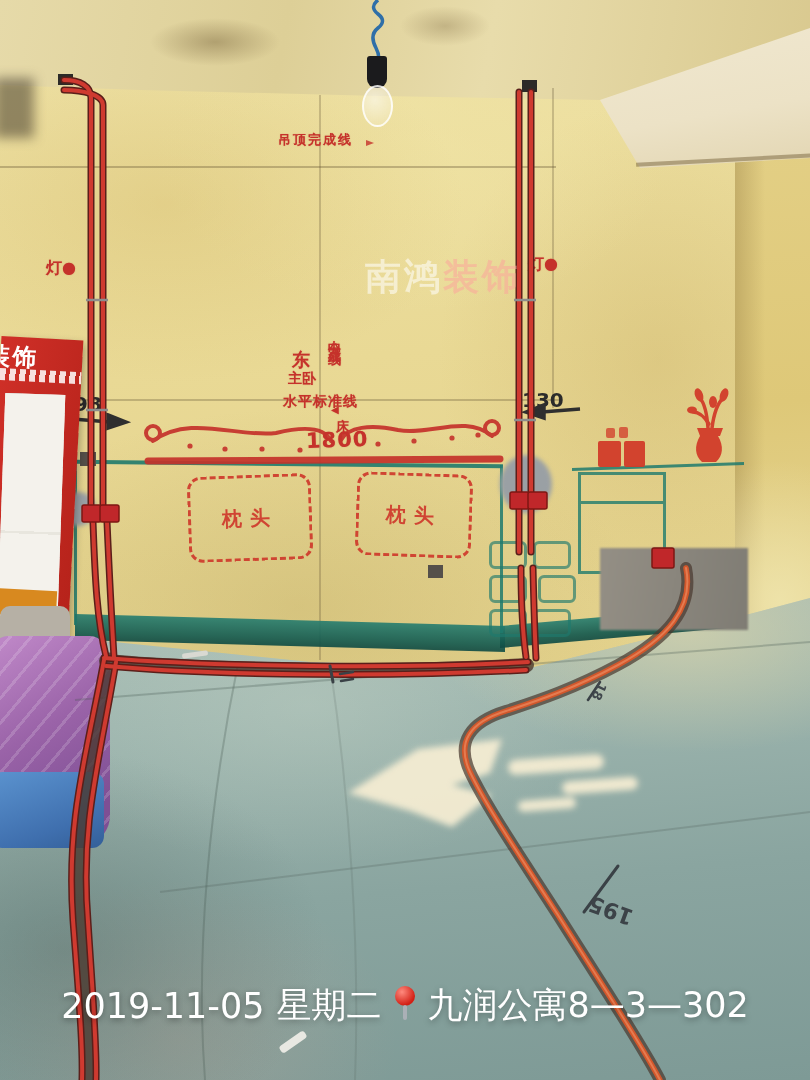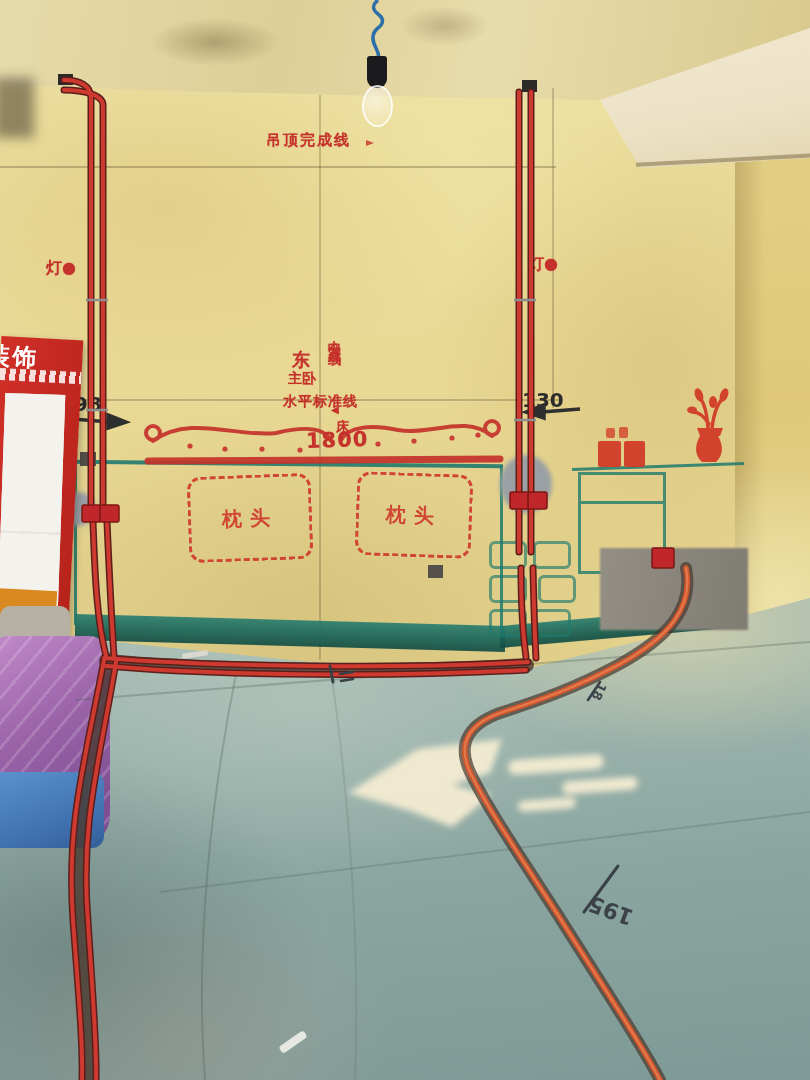--- a/index.html
+++ b/index.html
@@ -138,21 +138,21 @@
   <div class="abs" style="left:428px;top:565px;width:15px;height:13px;background:#55504a;"></div>
   <div class="abs" style="left:58px;top:74px;width:15px;height:11px;background:#2c2a28;"></div>
   <div class="abs" style="left:522px;top:80px;width:15px;height:12px;background:#2c2a28;"></div>
 
   <svg class="abs" style="left:350px;top:0;" width="60" height="60">
     <path d="M28,0 q-9,7 0,14 q9,7 0,14 q-9,7 -2,20 q4,8 2,12" stroke="#2f6fa8" stroke-width="3.5" fill="none"></path>
   </svg>
   <div class="abs socket"></div>
   <div class="abs bulb"></div>
 
-  <div class="abs stencil" style="left:266px;top:131px;font-size:15px;letter-spacing:2px;">吊顶完成线</div>
+  <div class="abs stencil" style="left:278px;top:131px;font-size:13px;letter-spacing:2px;">吊顶完成线</div>
   <div class="abs stencil" style="left:46px;top:258px;font-size:16px;">灯●</div>
   <div class="abs stencil" style="left:528px;top:254px;font-size:16px;">灯●</div>
   <div class="abs stencil vtext" style="left:325px;top:330px;font-size:13px;">中分完成线</div>
   <div class="abs stencil" style="left:331px;top:404px;font-size:10px;">◀</div>
   <div class="abs stencil" style="left:292px;top:348px;font-size:18px;">东</div>
   <div class="abs stencil" style="left:288px;top:370px;font-size:14px;">主卧</div>
   <div class="abs stencil" style="left:283px;top:393px;font-size:14px;letter-spacing:1px;">水平标准线</div>
   <div class="abs" style="left:74px;top:392px;font-size:20px;font-weight:bold;color:#2b2b2b;">98</div>
   <div class="abs" style="left:522px;top:388px;font-size:20px;font-weight:bold;color:#2b2b2b;">130</div>
   <div class="abs stencil" style="left:336px;top:418px;font-size:13px;">床</div>
@@ -310,16 +310,28 @@
     </g>
   </svg>
 
   <div class="abs" style="left:588px;top:898px;font-size:22px;font-weight:bold;color:#3c4348;transform:rotate(200deg);">195</div>
   <div class="abs" style="left:590px;top:684px;font-size:13px;font-weight:bold;color:#40474c;transform:rotate(115deg);">18</div>
 
   <div class="abs" style="left:278px;top:1038px;width:30px;height:8px;background:#e8e8e2;transform:rotate(-35deg);border-radius:3px;"></div>
   <div class="abs" style="left:182px;top:652px;width:26px;height:5px;background:#d9d9d2;transform:rotate(-8deg);border-radius:2px;"></div>
 
   <div class="abs watermark">
-  </div>
-
+    <div class="brand">
+      <span class="a">南鸿</span><span class="b">装饰</span>
+    </div>
+  </div>
+
+  <div class="abs date-overlay">
+    <span>2019-11-05</span>
+    <span>星期二</span>
+    <span class="pin">
+        <span class="ball"></span>
+        <span class="stem"></span>
+      </span>
+    <span>九润公寓8—3—302</span>
+  </div>
 
 </div>
 
 </body></html>

